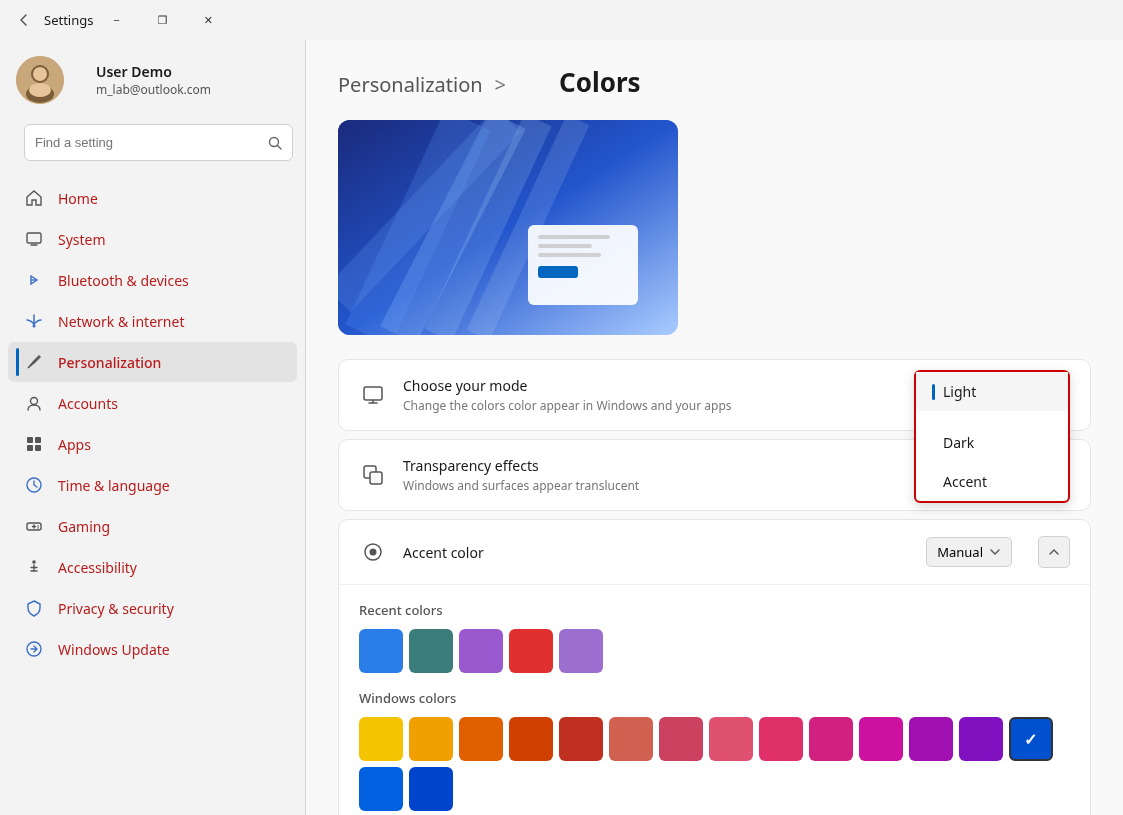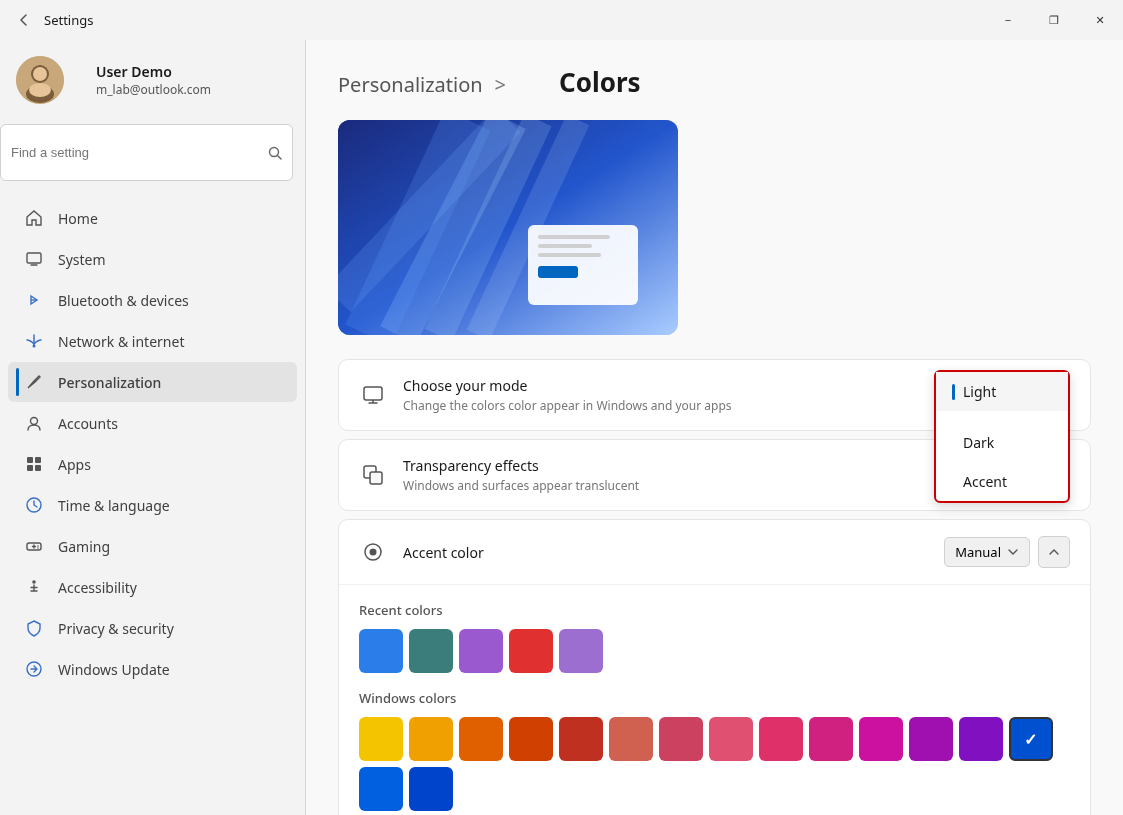--- a/index.html
+++ b/index.html
@@ -10,21 +10,20 @@
       height: 815px;
       overflow: hidden;
       display: flex;
       flex-direction: column;
     }
     .titlebar {
       height: 40px;
       background: #f3f3f3;
       display: flex;
       align-items: center;
-      justify-content: space-between;
       padding: 0 0 0 16px;
       flex-shrink: 0;
     }
     .titlebar-left {
       display: flex;
       align-items: center;
       gap: 12px;
     }
     .titlebar-title {
       font-size: 13px;
@@ -79,48 +78,48 @@
       display: flex;
       align-items: center;
       justify-content: center;
     }
     .avatar svg { width: 48px; height: 48px; }
     .user-info { display: flex; flex-direction: column; margin-left: 20px; }
     .user-name { font-size: 14px; font-weight: 600; color: #1a1a1a; }
     .user-email { font-size: 12px; color: #555; }
 
     .search-bar {
-      margin: 0 12px 16px 0;
+      margin: 0 12px 16px 24px;
       display: flex;
       align-items: center;
       background: #fff;
       border: 1px solid #d0d0d0;
       border-radius: 6px;
-      padding: 20px 10px;
+      padding: 10px 10px;
       gap: 8px;
     }
     .search-bar input {
       border: none;
       outline: none;
       flex: 1;
       font-size: 13px;
       color: #555;
       background: transparent;
     }
 
     .nav-item {
       display: flex;
       align-items: center;
       gap: 14px;
       padding: 10px 16px;
       cursor: pointer;
       border-radius: 6px;
       margin: 1px 8px;
       font-size: 14px;
-      color: #404040;
+      color: #b91c1c;
     }
     .nav-item.active {
       background: #e3e3e3;
       font-weight: 500;
     }
     .nav-item.active::before {
       content: '';
       position: absolute;
       left: 8px;
       width: 3px;
@@ -240,21 +239,21 @@
       display: flex;
       align-items: center;
       gap: 8px;
     }
 
     
     .mode-dropdown-popup {
       position: absolute;
       right: 20px;
       top: 10px;
-      width: 136px;
+      width: 156px;
       background: #fff;
       border: 2px solid #cc0000;
       border-radius: 6px;
       box-shadow: 0 4px 12px rgba(0,0,0,0.15);
       z-index: 100;
     }
     .dropdown-item {
       padding: 10px 16px;
       font-size: 14px;
       color: #1a1a1a;
@@ -301,21 +300,21 @@
     }
     .accent-header {
       display: flex;
       align-items: center;
       padding: 16px 20px;
       gap: 16px;
     }
     .accent-header-right {
       display: flex;
       align-items: center;
-      gap: 8px;
+      gap: 26px;
     }
     .accent-dropdown {
       display: flex;
       align-items: center;
       gap: 6px;
       background: #f0f0f0;
       border: 1px solid #d0d0d0;
       border-radius: 5px;
       padding: 5px 10px;
       font-size: 13px;

